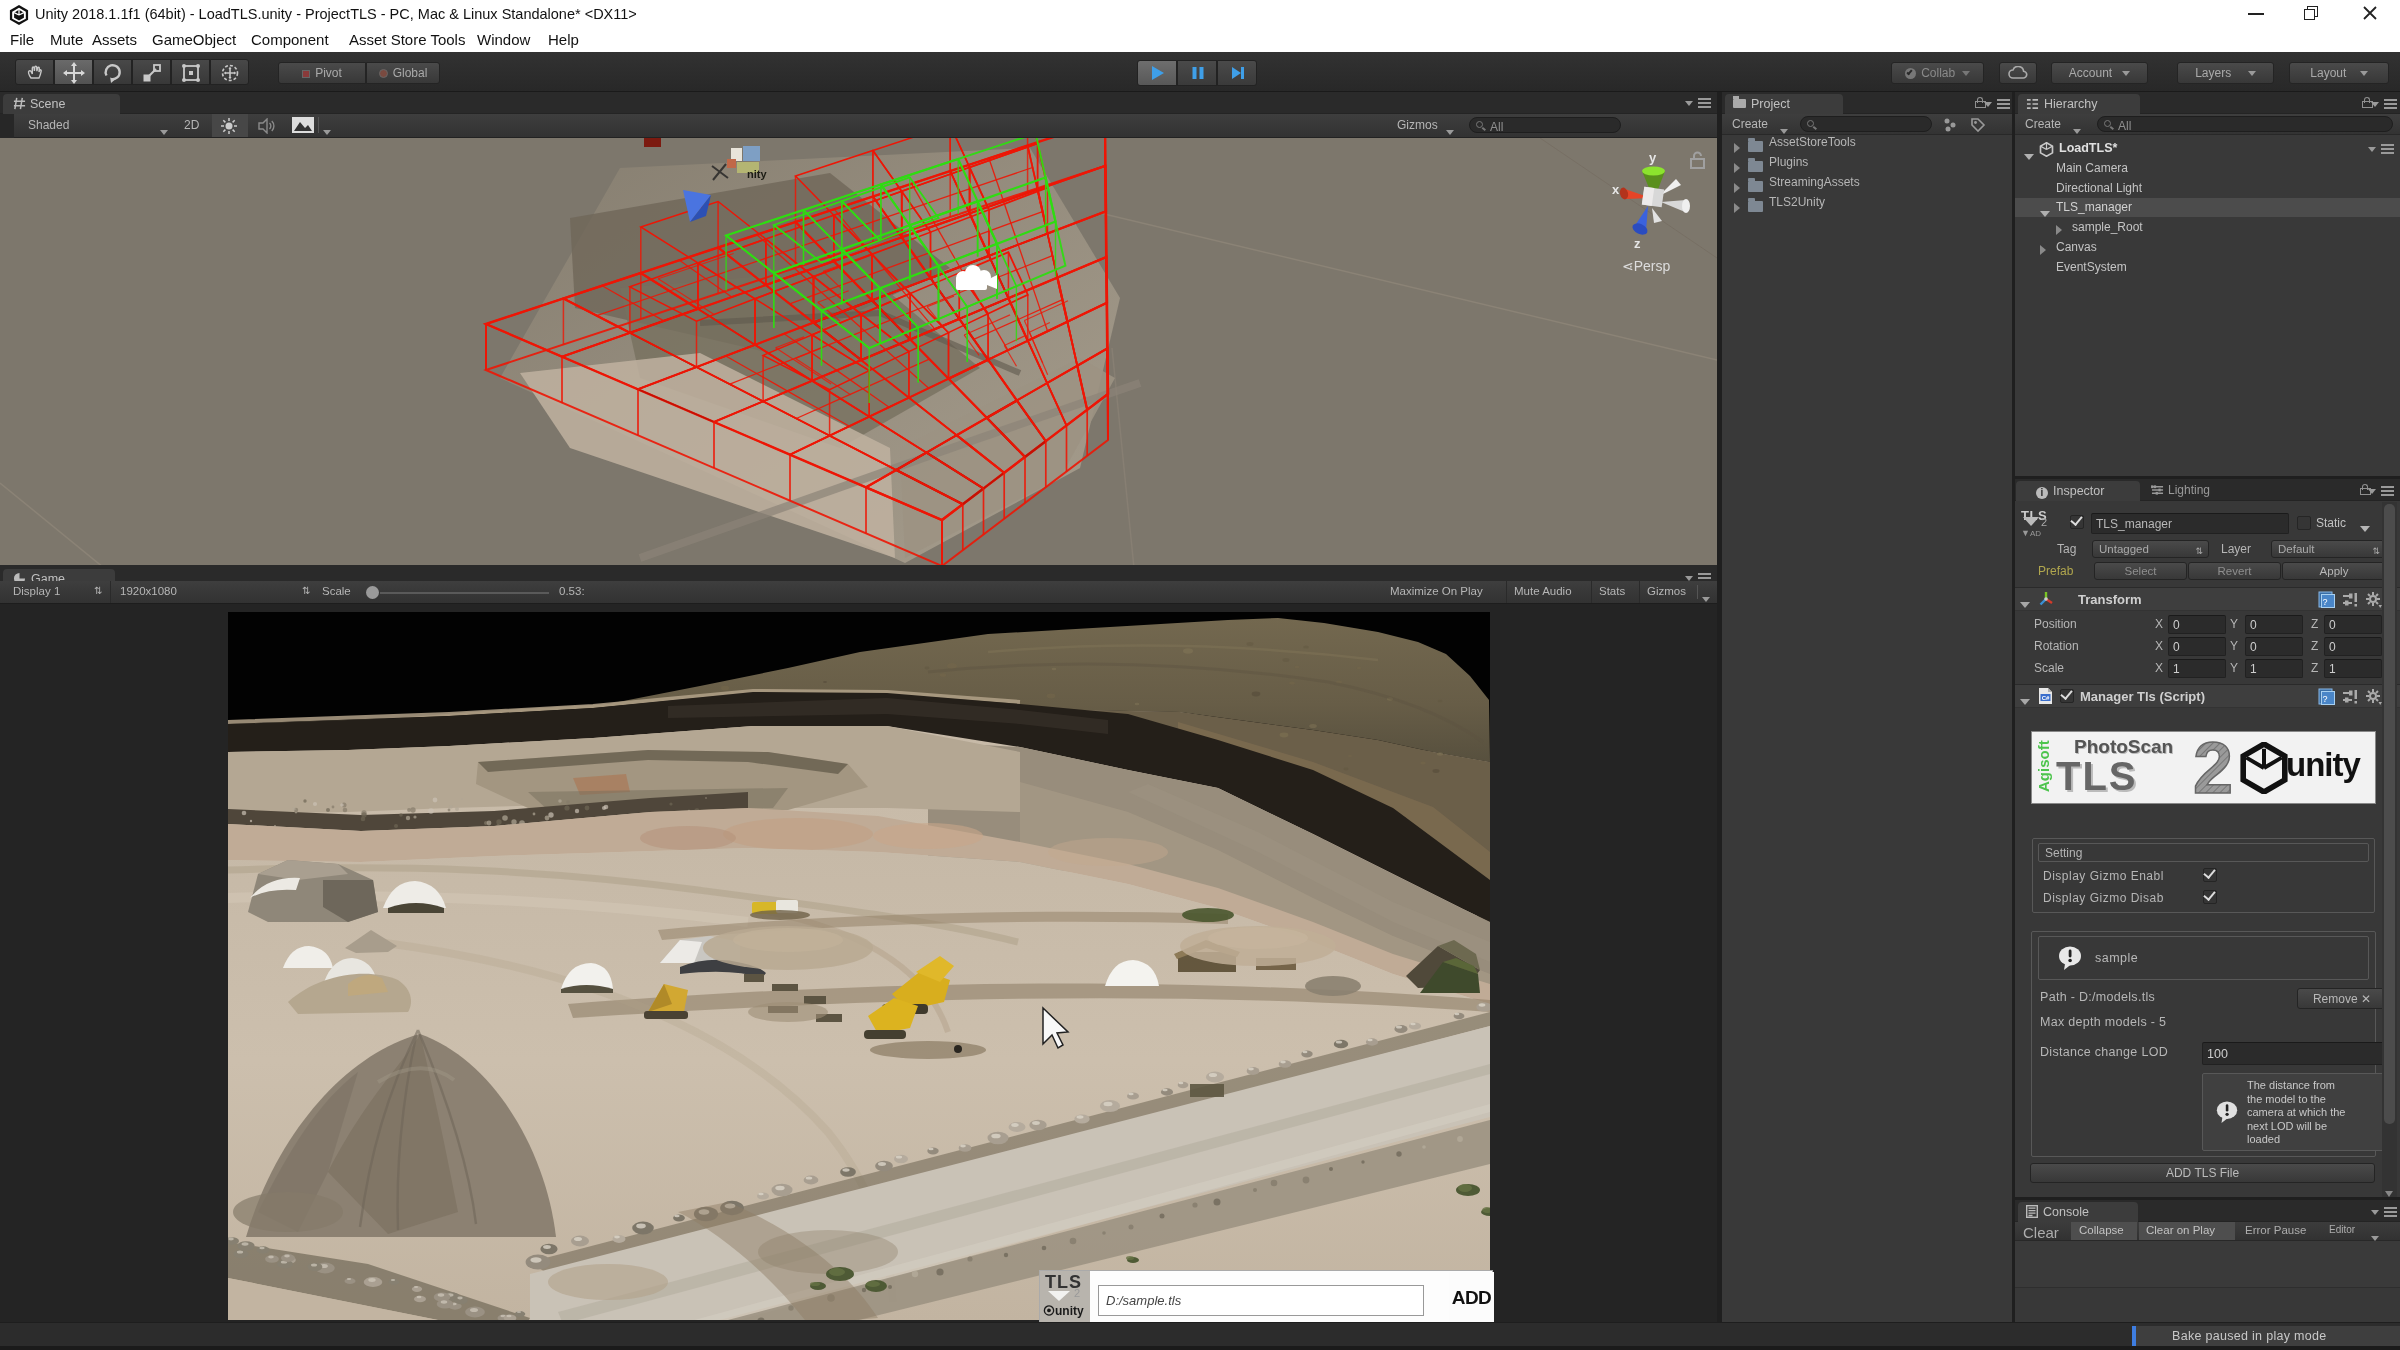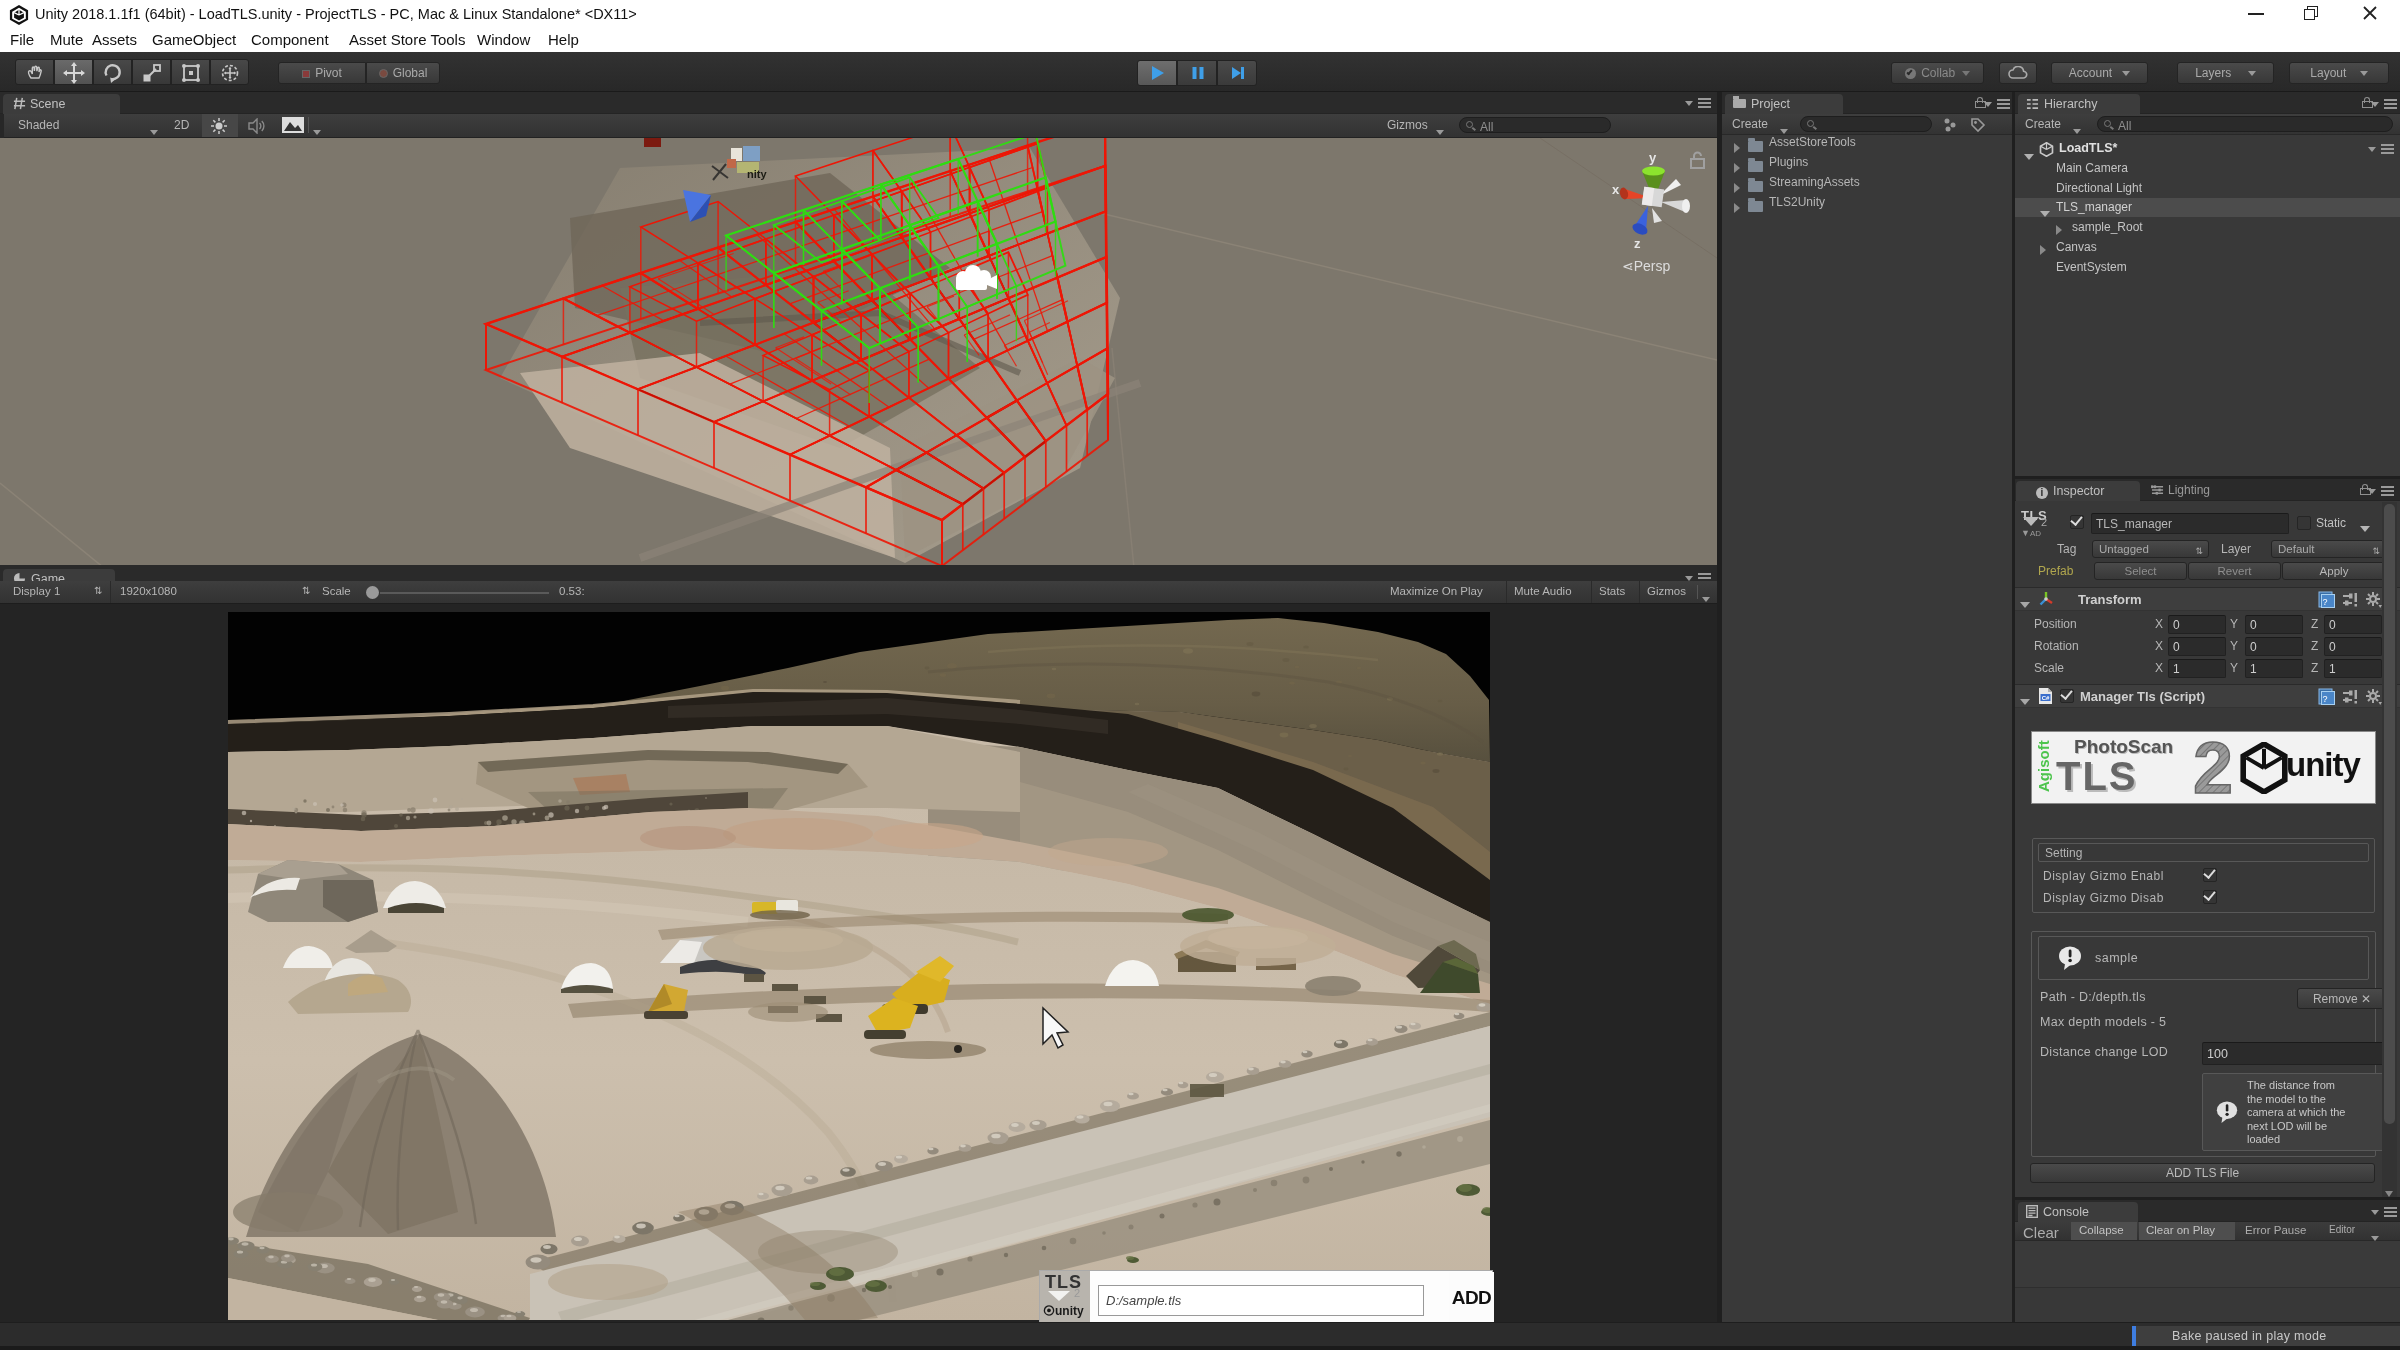--- a/index.html
+++ b/index.html
@@ -110,21 +110,21 @@
 <div class="abs" style="left:0;top:0;width:1717px;height:22px;background:#2a2a2a;border-bottom:1px solid #242424"></div>
 <div class="tab" style="left:3px;top:2px;width:117px;height:20px;line-height:20px;text-align:left;padding-left:10px"><svg style="vertical-align:-2px;margin-right:4px" width="13" height="13" viewBox="0 0 14 14">
         <path d="M4,1 L2,13 M10,1 L8,13 M1,4.5 L13,4.5 M1,9.5 L13,9.5" stroke="#bbb" stroke-width="1.6"></path>
       </svg>Scene</div>
 <div style="position:absolute;left:1694px;top:6px;width:17px;height:11px">
       <div style="position:absolute;right:0;top:0px;width:13px;height:2px;background:#9a9a9a"></div>
       <div style="position:absolute;right:0;top:4px;width:13px;height:2px;background:#9a9a9a"></div>
       <div style="position:absolute;right:0;top:8px;width:13px;height:2px;background:#9a9a9a"></div>
       <div style="position:absolute;left:-9px;top:3px;width:0;height:0;border-left:4px solid transparent;border-right:4px solid transparent;border-top:5px solid #9a9a9a"></div>
     </div>
-<div class="abs" style="left:4px;top:22px;width:1717px;height:24px;background:linear-gradient(#3e3e3e,#323232);border-bottom:1px solid #222">
+<div class="abs" style="left:14px;top:22px;width:1717px;height:24px;background:linear-gradient(#3e3e3e,#323232);border-bottom:1px solid #222">
 <span class="abs ptxt" style="left:14px;top:4px">Shaded</span>
       <span class="abs" style="left:146px;top:9px"><span style="display:inline-block;width:0;height:0;border-left:4px solid transparent;border-right:4px solid transparent;border-top:5px solid #9a9a9a;vertical-align:middle"></span></span>
 <span class="abs ptxt" style="left:170px;top:4px">2D</span>
 <div class="abs" style="left:198px;top:0;width:36px;height:23px;background:#474747"></div>
 <svg class="abs" style="left:206px;top:3px" width="18" height="18" viewBox="0 0 18 18">
         <circle cx="9" cy="9" r="3.5" fill="#ccc"></circle>
         <g stroke="#ccc" stroke-width="1.5">
           <path d="M9,1 L9,4 M9,14 L9,17 M1,9 L4,9 M14,9 L17,9 M3.3,3.3 L5.4,5.4 M12.6,12.6 L14.7,14.7 M14.7,3.3 L12.6,5.4 M5.4,12.6 L3.3,14.7"></path>
         </g>
       </svg>
@@ -1193,21 +1193,21 @@
 <div class="abs" style="left:16px;top:452px;width:345px;height:226px;border:1px solid #585858;border-radius:2px">
 <div style="position:absolute;left:6px;top:4px;right:6px;height:44px;border:1px solid #585858;border-radius:2px">
         <svg style="position:absolute;left:18px;top:8px" width="26" height="26" viewBox="0 0 26 26">
           <ellipse cx="13" cy="11" rx="11" ry="9.5" fill="#e8e8e8"></ellipse>
           <path d="M8,19 L7,25 L14,19.5" fill="#e8e8e8"></path>
           <rect x="11.7" y="4.5" width="2.8" height="8" rx="1.4" fill="#222"></rect>
           <circle cx="13.1" cy="15.5" r="1.8" fill="#222"></circle>
         </svg>
         <span style="position:absolute;left:56px;top:14px;color:#b8b8b8;font-size:12.5px;letter-spacing:0.5px">sample</span>
       </div>
-<span class="abs ptxt" style="left:8px;top:58px;font-size:12.5px;letter-spacing:0.3px">Path - D:/depth.tls</span>
+<span class="abs ptxt" style="left:8px;top:58px;font-size:12.5px;letter-spacing:0.3px">Path - D:/models.tls</span>
 <div class="btn" style="left:265px;top:56px;width:90px;height:21px;line-height:20px;font-size:12px;color:#b8b8b8">Remove ✕</div>
 <span class="abs ptxt" style="left:8px;top:83px;font-size:12.5px;letter-spacing:0.3px">Max depth models - 5</span>
 <span class="abs ptxt" style="left:8px;top:113px;font-size:12.5px;letter-spacing:0.3px">Distance change LOD</span>
 <div class="field" style="left:170px;top:110px;width:186px;height:23px;line-height:22px;font-size:12.5px">100</div>
 <div class="abs" style="left:170px;top:141px;width:186px;height:78px;background:#404040;border:1px solid #585858;border-radius:2px">
         <svg style="position:absolute;left:12px;top:26px" width="24" height="24" viewBox="0 0 26 26">
           <ellipse cx="13" cy="11" rx="11" ry="9.5" fill="#e0e0e0"></ellipse>
           <path d="M8,19 L7,25 L14,19.5" fill="#e0e0e0"></path>
           <rect x="11.7" y="4.5" width="2.8" height="8" rx="1.4" fill="#222"></rect>
           <circle cx="13.1" cy="15.5" r="1.8" fill="#222"></circle>

